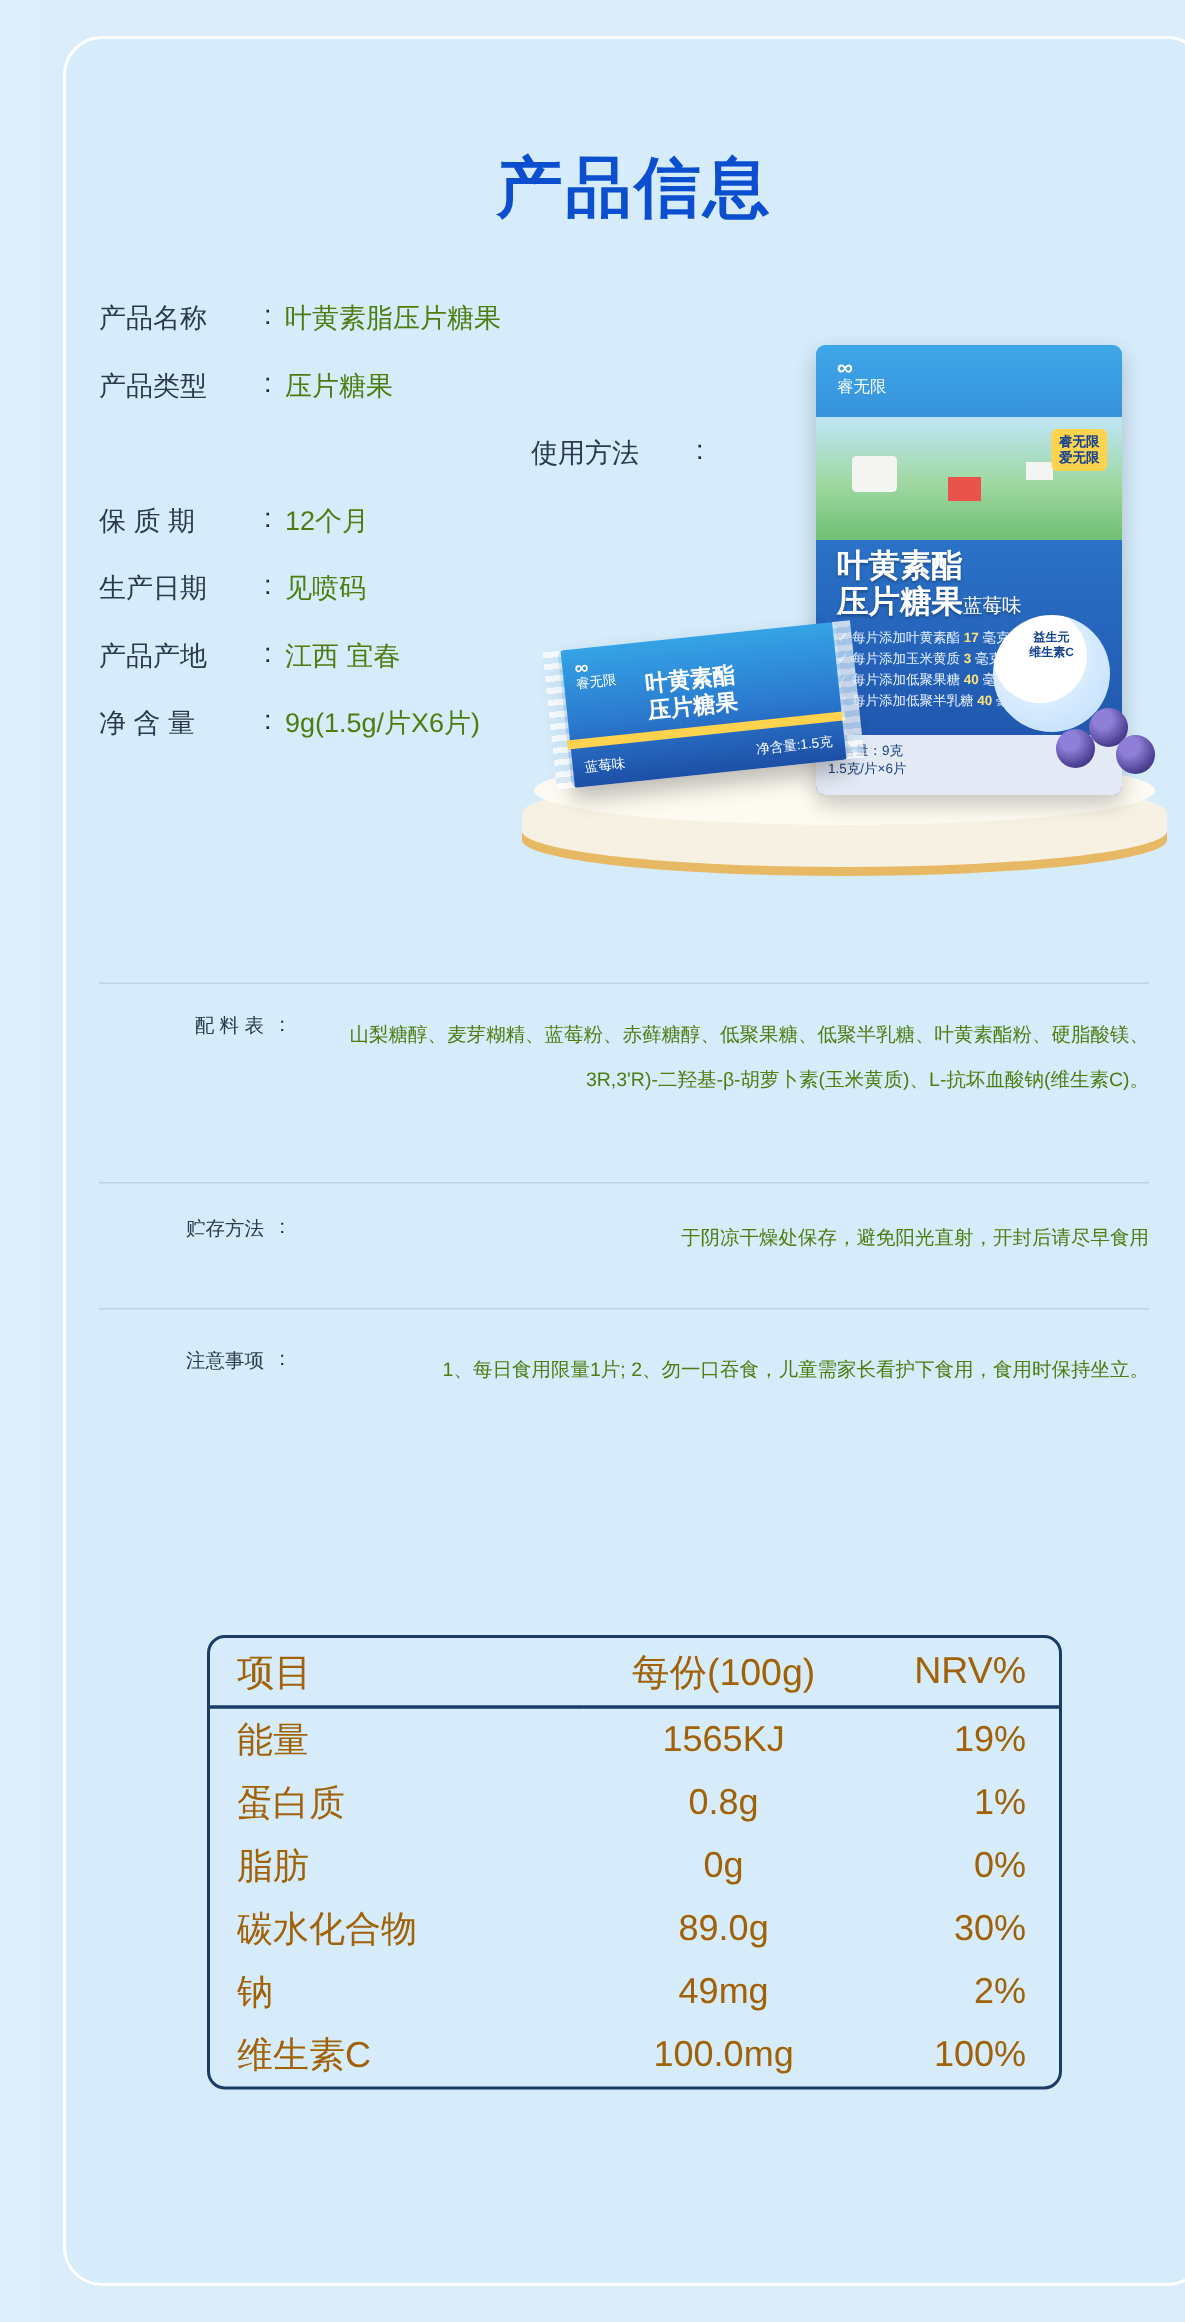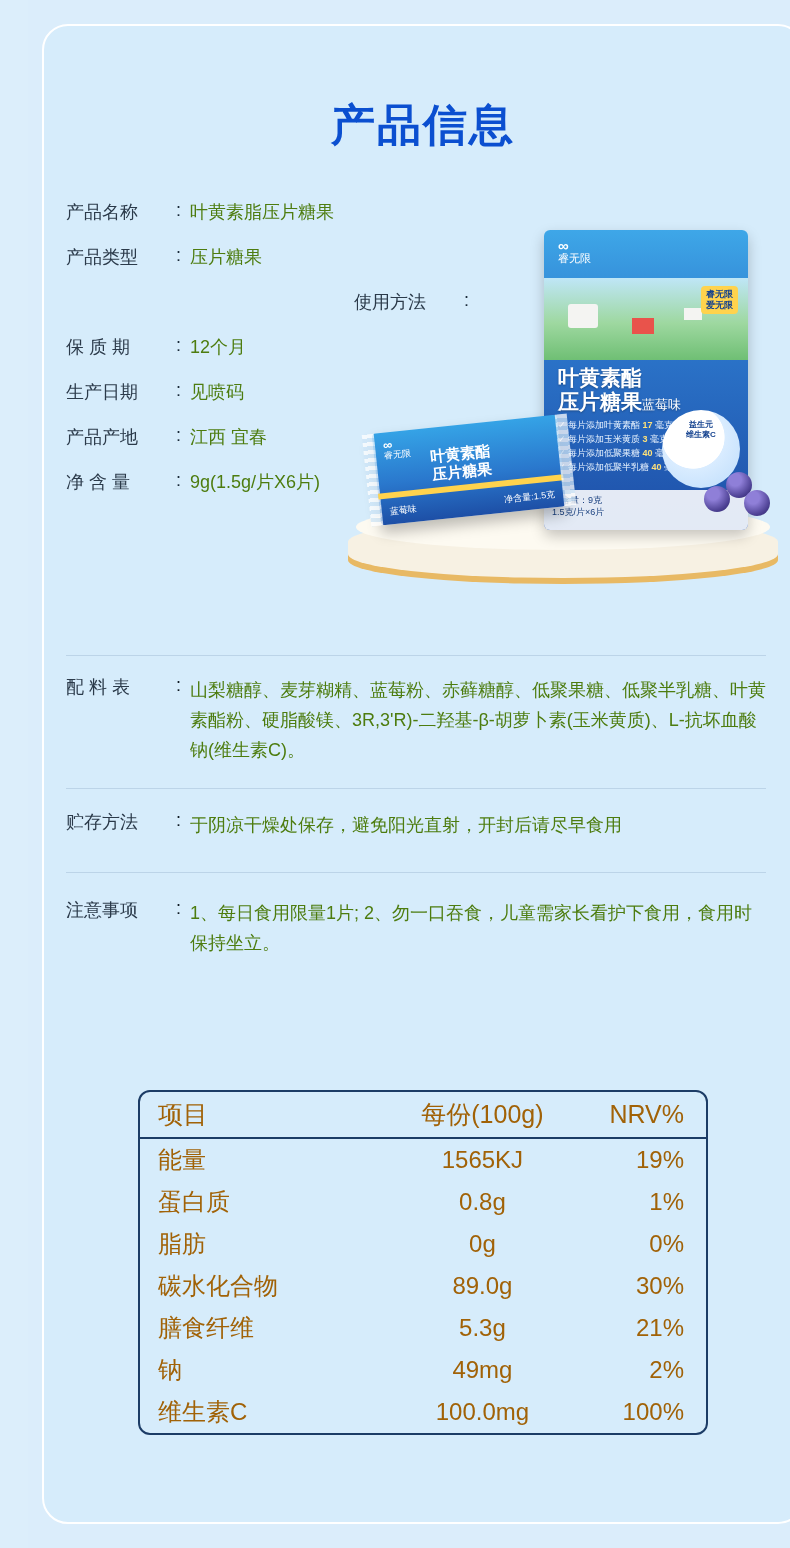--- a/index.html
+++ b/index.html
@@ -63,22 +63,23 @@
     width: 700px;
     height: 1px;
     background: #bcd4e8;
   }
   .block {
     position: absolute;
     left: 38px;
     width: 700px;
     display: flex;
     align-items: flex-start;
-    font-size: 18px;
+    font-size: 13px;
     color: #101a24;
+    text-align: right;
   }
   .block .info-label { width: 110px; }
   .block .info-value { line-height: 30px; }
 
   
   .product-img {
     position: absolute;
     left: 320px; top: 220px;
     width: 440px; height: 370px;
   }
@@ -344,25 +345,20 @@
           <td class="c1">脂肪</td>
           <td class="c2">0g</td>
           <td class="c3">0%</td>
         </tr>
         <tr>
           <td class="c1">碳水化合物</td>
           <td class="c2">89.0g</td>
           <td class="c3">30%</td>
         </tr>
         <tr>
-          <td class="c1">膳食纤维</td>
-          <td class="c2">5.3g</td>
-          <td class="c3">21%</td>
-        </tr>
-        <tr>
           <td class="c1">钠</td>
           <td class="c2">49mg</td>
           <td class="c3">2%</td>
         </tr>
         <tr>
           <td class="c1">维生素C</td>
           <td class="c2">100.0mg</td>
           <td class="c3">100%</td>
         </tr>
       </tbody>

